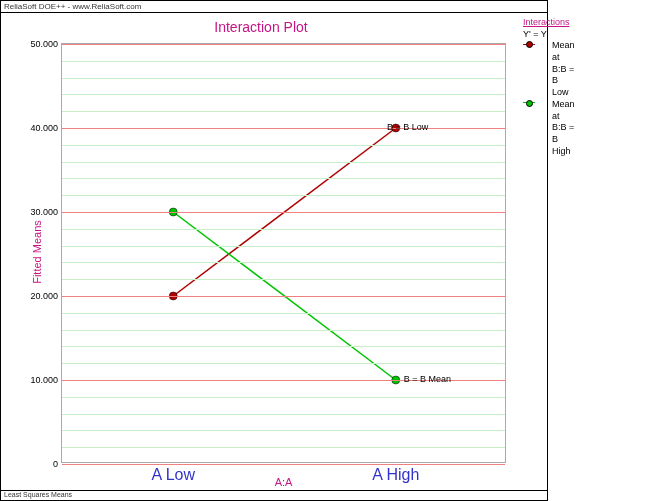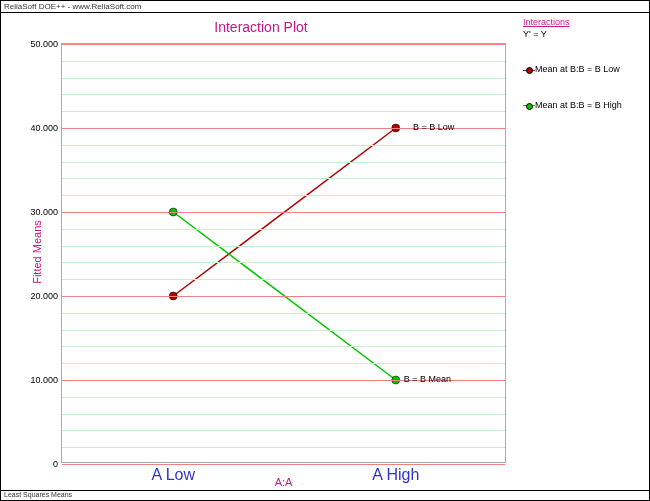--- a/index.html
+++ b/index.html
@@ -3,21 +3,21 @@
 <meta charset="utf-8">
 <style>
   * { box-sizing: border-box; }
   body {
     margin: 0;
     font-family: Arial, sans-serif;
     font-size: 10px;
     background: #fff;
   }
   .window {
-    width: 650px;
+    width: 548px;
     height: 501px;
     border: 1px solid #000;
     position: relative;
     background: #fff;
   }
   .titlebar {
     height: 12px;
     border-bottom: 1px solid #000;
     font-size: 8px;
     padding: 1px 3px;
@@ -51,23 +51,21 @@
     padding: 4px 2px;
     font-size: 9px;
     line-height: 1.3;
   }
   .legend-title {
     color: #c71585;
     text-decoration: underline;
   }
   .legend-line {
     display: flex;
-    align-items: center;
-    gap: 0;
-    margin-top: 24px;
+    gap: 17px;
   }
   .legend-marker {
     width: 12px;
     height: 8px;
     position: relative;
     flex-shrink: 0;
   }
   .legend-marker::before {
     content: '';
     position: absolute;
@@ -211,21 +209,21 @@
           <div class="grid-major" style="top: 252px;"></div>
           <div class="ytick" style="top: 252px;">20.000</div>
           <div class="grid-major" style="top: 168px;"></div>
           <div class="ytick" style="top: 168px;">30.000</div>
           <div class="grid-major" style="top: 84px;"></div>
           <div class="ytick" style="top: 84px;">40.000</div>
           <div class="grid-major" style="top: 0px;"></div>
           <div class="ytick" style="top: 0px;">50.000</div>
           <div class="xtick" style="left: 111.25px;">A Low</div>
           <div class="xtick" style="left: 333.75px;">A High</div>
-          <div class="pt-label" style="left: 351px; top: 78px;">B = B Low</div>
+          <div class="pt-label" style="left: 325px; top: 78px;">B = B Low</div>
           <div class="pt-label" style="left: 341.75px; top: 330px;">B = B Mean</div>
         </div>
       <div class="xlabel">A:A</div>
     </div>
 
     <div class="legend-zone">
       <div class="legend-title">Interactions</div>
       <div>Y' = Y</div>
       <div class="legend-line">
         <span class="legend-marker lm-red"></span>

